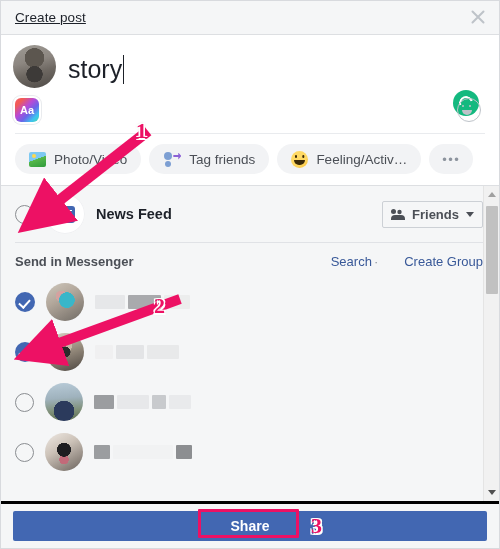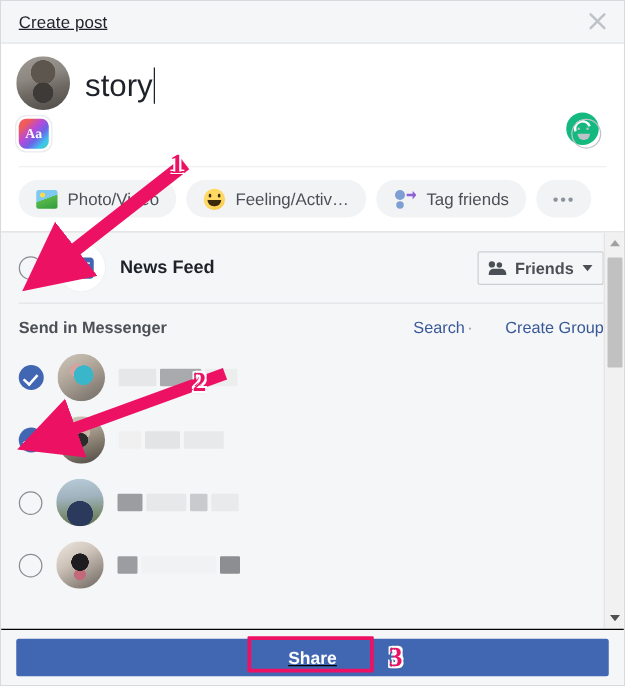--- a/index.html
+++ b/index.html
@@ -142,25 +142,24 @@
     inset: 6px;
     border-radius: 50%;
     border: 2px solid #ffffff;
     border-right-color: transparent;
     border-bottom-color: transparent;
     transform: rotate(25deg);
   }
 
   .composer-tools {
     display: flex;
-    align-items: flex-start;
+    align-items: center;
     justify-content: space-between;
     padding: 4px 2px 8px 2px;
     height: 30px;
-    font-family: Liberation Serif, serif;
   }
   .aa-icon {
     width: 24px;
     height: 24px;
     border-radius: 6px;
     background: linear-gradient(135deg, #f7586b 0%, #f25c54 18%, #b94ad6 42%, #6c63e8 62%, #3fc3f0 82%, #44d7a8 100%);
     display: flex;
     align-items: center;
     justify-content: center;
     color: #ffffff;
@@ -510,27 +509,26 @@
     gap: 3px;
     height: 14px;
   }
   .blk { height: 14px; border-radius: 1px; }
 
   
   .footer {
     height: 44px;
     min-height: 44px;
     background: #f5f6f7;
-    border-top: 1px solid #000000;
+    border-top: 3px solid #000000;
     display: flex;
     align-items: center;
     justify-content: center;
     padding: 0 12px;
     position: relative;
-    text-decoration: underline;
   }
   .share-btn {
     width: 100%;
     height: 30px;
     background: #4267b2;
     color: #ffffff;
     font-size: 14px;
     font-weight: bold;
     border: none;
     border-radius: 2px;
@@ -629,26 +627,26 @@
     </div>
 
     <div class="divider"></div>
 
     <div class="pills">
       <div class="pill">
         <span class="ic-photo"></span>
         <span>Photo/Video</span>
       </div>
       <div class="pill">
+        <span class="ic-tag"></span>
+        <span>Tag friends</span>
+      </div>
+      <div class="pill">
         <span class="ic-feel"></span>
         <span>Feeling/Activ…</span>
-      </div>
-      <div class="pill">
-        <span class="ic-tag"></span>
-        <span>Tag friends</span>
       </div>
       <div class="pill dots">•••</div>
     </div>
   </div>
 
   <div class="scroll-area">
     <div class="scroll-inner">
 
       <div class="dest-row">
         <span class="radio"></span>

